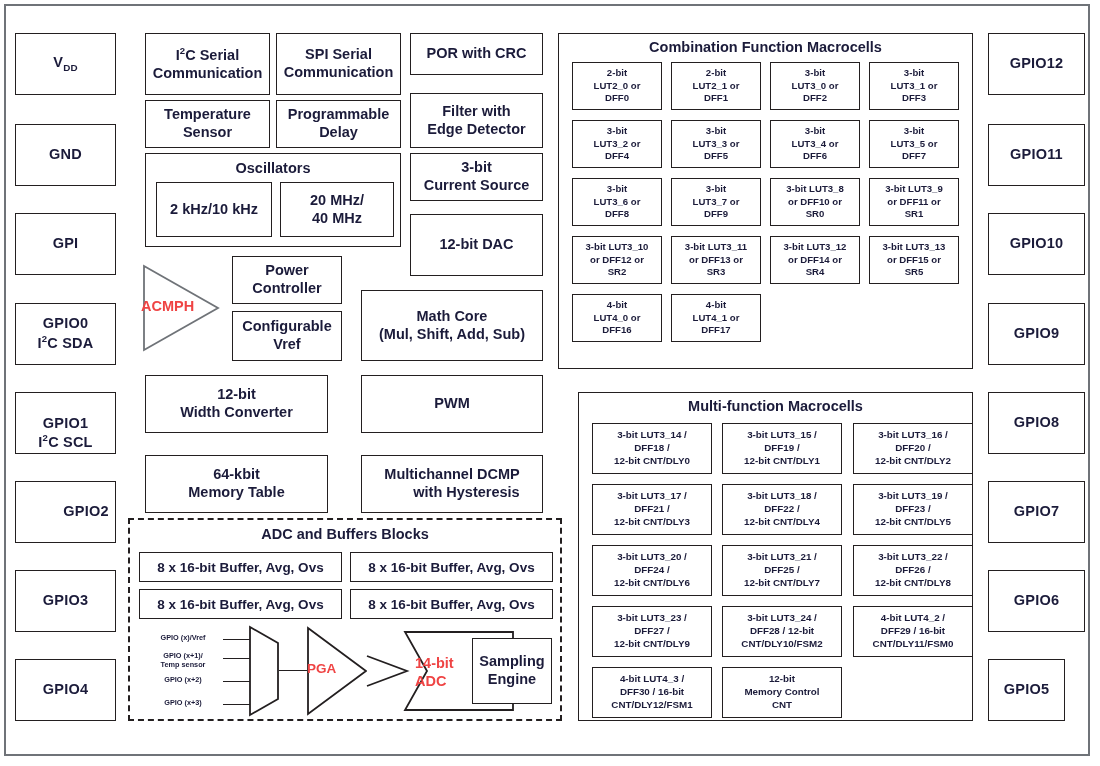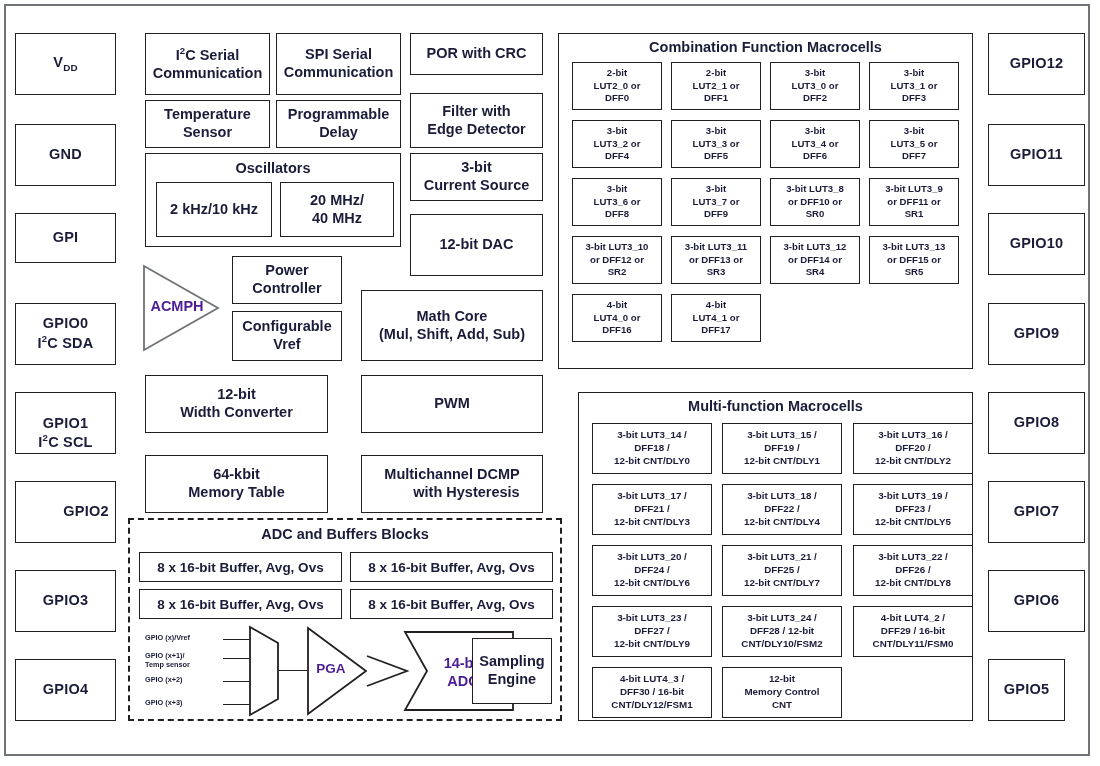--- a/index.html
+++ b/index.html
@@ -86,52 +86,52 @@
     position:absolute; box-sizing:border-box;
     border:1.6px solid #231f20; background:#fff;
     display:flex; align-items:center; justify-content:center;
     font-size:13.5px; font-weight:700; color:#1b1b3a;
   }
   .muxlabel{
     position:absolute;
     font-size:7.3px;
     font-weight:700;
     color:#1b1b3a;
-    text-align:left;
+    text-align:center;
     line-height:1.2;
     white-space:pre-line;
   }
   .wire{ position:absolute; background:#231f20; height:1.4px; }
   svg.shape{ position:absolute; overflow:visible; }
   .sh-stroke{ fill:#ffffff; stroke:#6f7378; stroke-width:1.8; }
   .sh-stroke-d{ fill:#ffffff; stroke:#231f20; stroke-width:1.8; }
   .lbl-abs{
     position:absolute;
     font-weight:700;
-    color:#4c1d95;
-    text-align:center;
+    color:#ef4444;
+    text-align:left;
     line-height:1.22;
     white-space:pre-line;
   }
   sub{ font-size:.68em; }
   sup{ font-size:.66em; vertical-align:super; }
 </style>
 </head>
 <body>
 
 <div id="canvas">
   <div class="chip-frame"></div>
 
   <div class="blk pin" style="left:15px;top:33px;width:101px;height:62px;">
     <span>V<sub>DD</sub></span>
   </div>
   <div class="blk pin" style="left:15px;top:124px;width:101px;height:62px;">
     <span>GND</span>
   </div>
-  <div class="blk pin" style="left:15px;top:213px;width:101px;height:50px;">
+  <div class="blk pin" style="left:15px;top:213px;width:101px;height:62px;">
     <span>GPI</span>
   </div>
   <div class="blk pin" style="left:15px;top:303px;width:101px;height:62px;">
     <span>GPIO0<br>I<sup>2</sup>C SDA</span>
   </div>
   <div class="blk pin" style="left:15px;top:392px;width:101px;height:62px;align-items:flex-end;">
     <span>GPIO1<br>I<sup>2</sup>C SCL</span>
   </div>
   <div class="blk pin" style="left:15px;top:481px;width:101px;height:62px;padding-left:43px;">
     <span>GPIO2</span>

